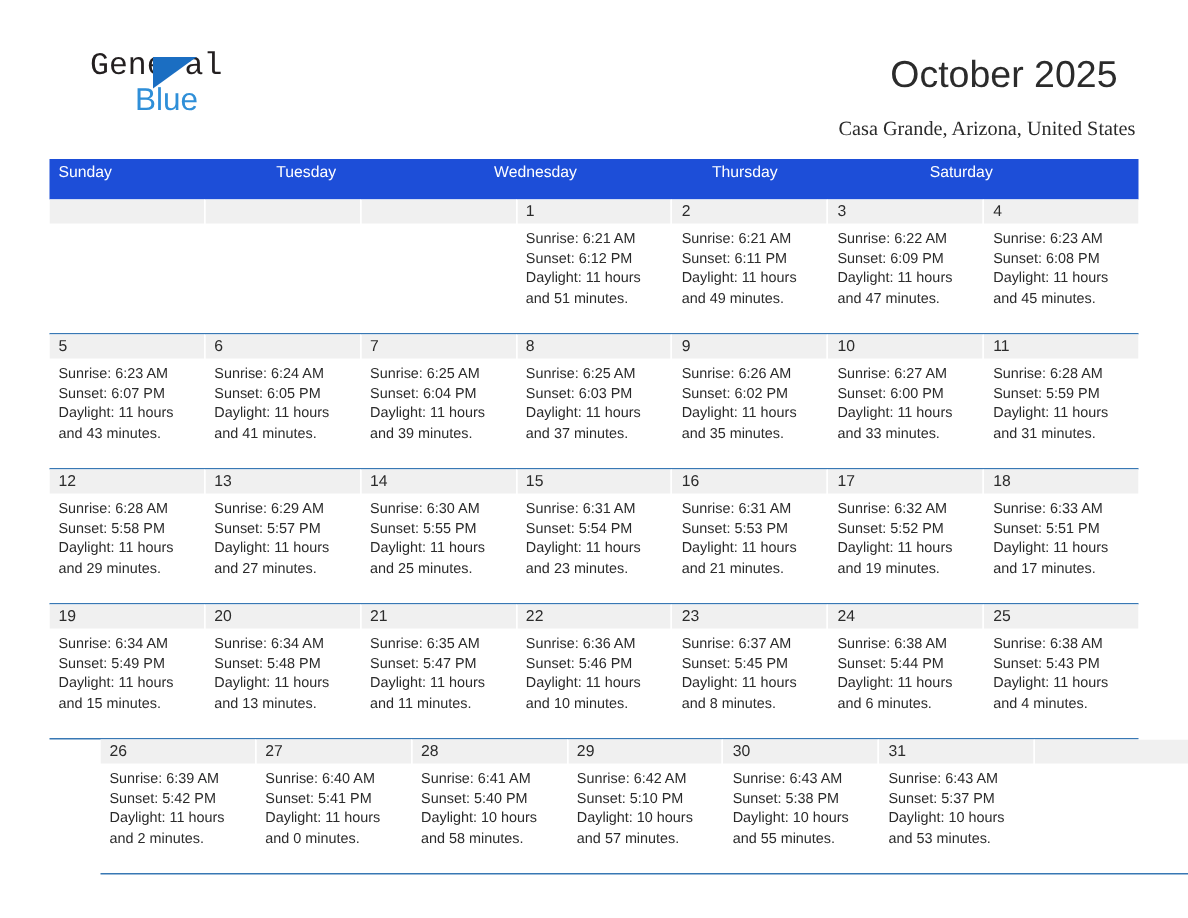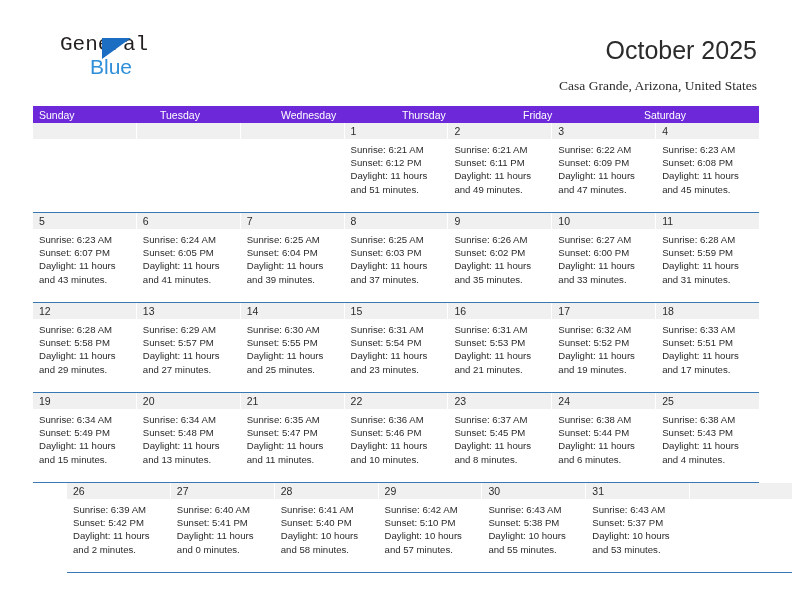--- a/index.html
+++ b/index.html
@@ -53,21 +53,21 @@
     position: absolute;
     left: 56px;
     top: 22px;
     font-size: 21px;
     color: #2f8fd8;
     line-height: 24px;
     font-family: Liberation Sans, sans-serif;
   }
   .title {
     position: absolute;
-    right: 35px;
+    right: 47px;
     top: 36px;
     font-size: 25px;
     color: #2b2b2b;
     white-space: nowrap;
     font-family: "Liberation Sans", sans-serif;
   }
   .subtitle {
     position: absolute;
     right: 35px;
     top: 78px;
@@ -81,22 +81,22 @@
   
   .calendar {
     position: absolute;
     left: 33px;
     top: 106px;
     width: 726px;
   }
   .dow-row {
     display: flex;
     width: 726px;
-    height: 17px;
-    background: #6d28d9;
+    height: 27px;
+    background: #1d4ed8;
   }
   .dow-cell {
     flex: 1 1 0;
     color: #ffffff;
     font-size: 10.5px;
     line-height: 19px;
     padding-left: 6px;
     white-space: nowrap;
     font-family: "Liberation Sans", sans-serif;
   }
@@ -156,21 +156,20 @@
     <div class="title">October 2025</div>
     <div class="subtitle">Casa Grande, Arizona, United States</div>
   </div>
 
   <div class="calendar">
     <div class="dow-row" id="dow-row">
         <div class="dow-cell">Sunday</div>
         <div class="dow-cell">Tuesday</div>
         <div class="dow-cell">Wednesday</div>
         <div class="dow-cell">Thursday</div>
-        <div class="dow-cell">Friday</div>
         <div class="dow-cell">Saturday</div>
       </div>
     <div id="weeks-container">
         <div class="week-row">
           <div class="day-cell empty">
             <div class="date-band"></div>
           </div>
           <div class="day-cell empty">
             <div class="date-band"></div>
           </div>

